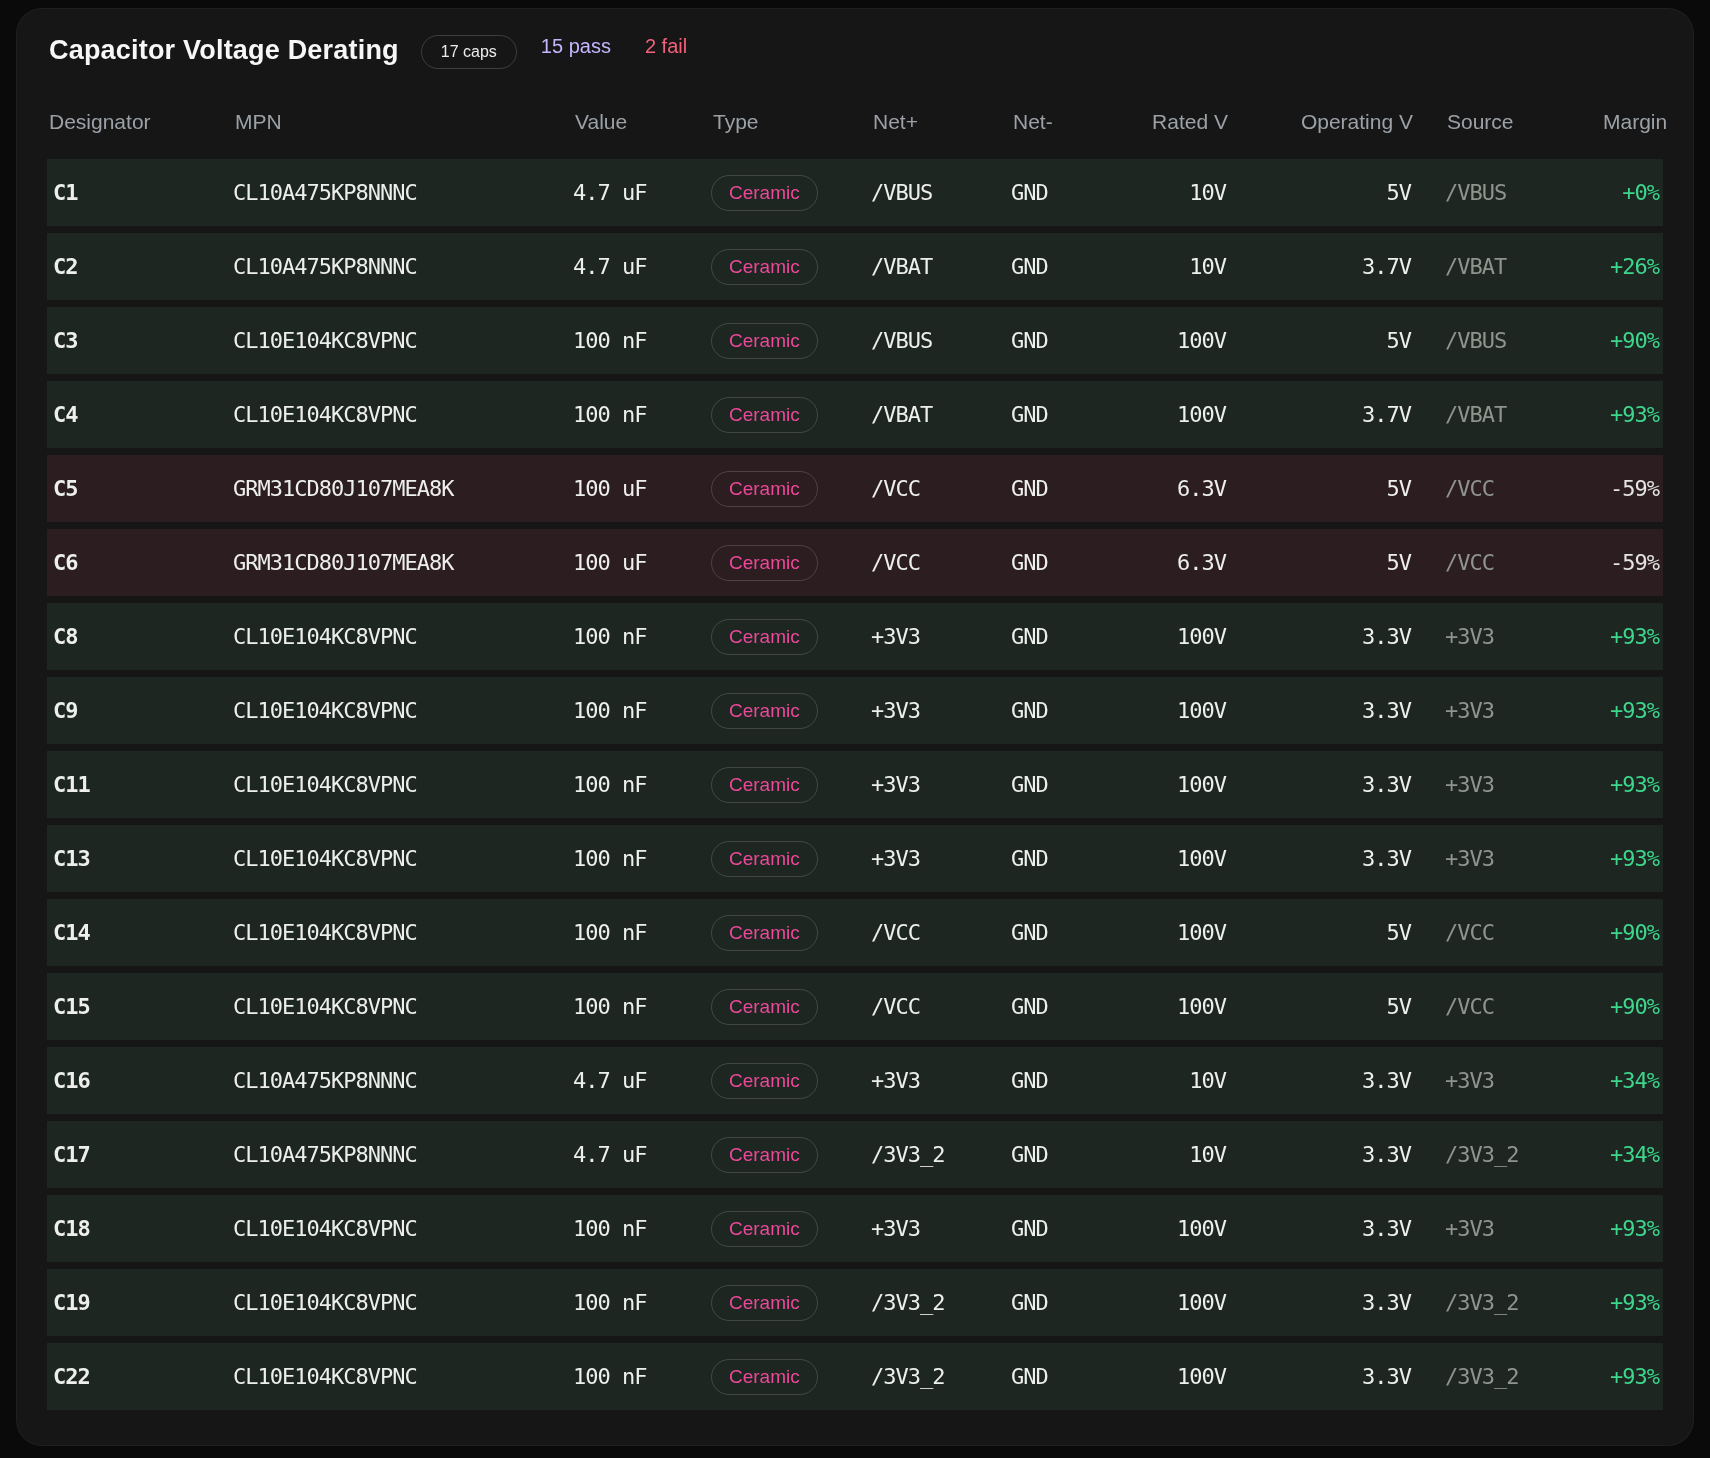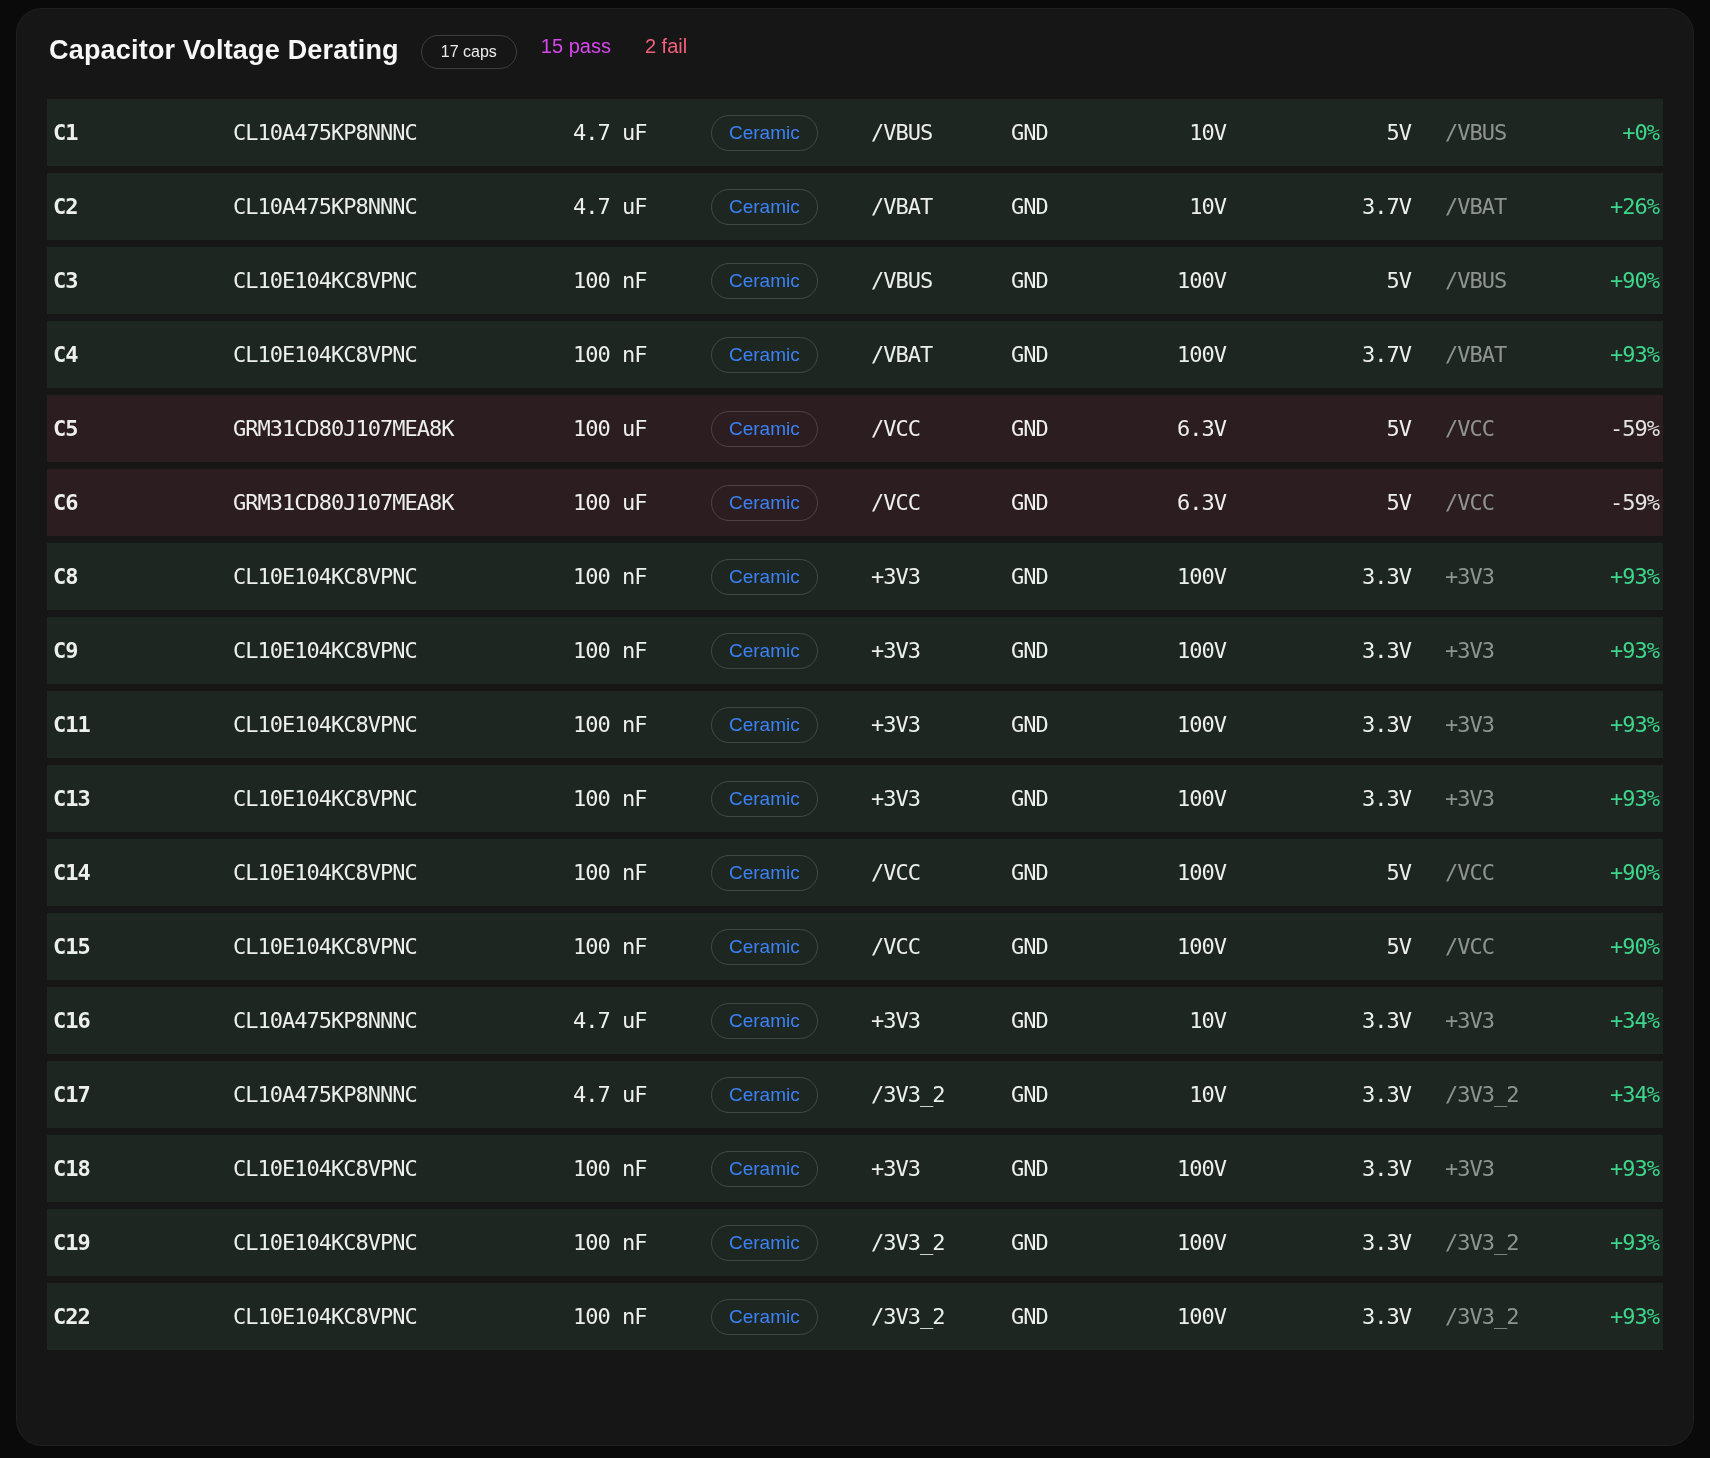--- a/index.html
+++ b/index.html
@@ -36,21 +36,21 @@
   .count-badge {
     display: inline-flex;
     align-items: center;
     padding: 7px 19px;
     border: 1.5px solid #3e3e3e;
     border-radius: 999px;
     font-size: 16px;
     color: #ececec;
     font-weight: 500;
   }
-  .pass-label { font-size: 20px; font-weight: 500; color: #d946ef; margin-left: 2px; }
+  .pass-label { font-size: 20px; font-weight: 500; color: #c4b5fd; margin-left: 2px; }
   .fail-label { font-size: 20px; font-weight: 500; color: #f2607a; margin-left: 12px; }
 
   
   .grid {
     display: grid;
     grid-template-columns: 186px 340px 138px 160px 140px 115px 100px 185px 190px 1fr;
     align-items: center;
     width: 100%;
   }
   .col-right { text-align: right; }
@@ -82,36 +82,48 @@
   .row.pass .cell-margin { color: #3dd68c; }
   .row.fail .cell-margin { color: #e5e5e5; }
   .type-badge {
     display: inline-flex;
     align-items: center;
     padding: 6px 17px;
     border: 1px solid rgba(255,255,255,0.16);
     border-radius: 999px;
     font-family: "Liberation Sans", sans-serif;
     font-size: 19px;
-    color: #3b82f6;
+    color: #ec4899;
     letter-spacing: 0;
   }
 </style>
 </head>
 <body>
 
 <div class="card">
 
   <div class="title-row">
     <div class="title">Capacitor Voltage Derating</div>
     <div class="count-badge">17 caps</div>
     <div class="pass-label">15 pass</div>
     <div class="fail-label">2 fail</div>
   </div>
 
+  <div class="grid head-row">
+    <div>Designator</div>
+    <div>MPN</div>
+    <div>Value</div>
+    <div>Type</div>
+    <div>Net+</div>
+    <div>Net-</div>
+    <div class="col-right">Rated V</div>
+    <div class="col-right">Operating V</div>
+    <div class="col-source">Source</div>
+    <div class="col-right">Margin</div>
+  </div>
 
   <div class="tbody">
     <div class="grid row pass">
       <div class="cell-designator">C1</div>
       <div class="cell-mpn">CL10A475KP8NNNC</div>
       <div class="cell-value">4.7 uF</div>
       <div class="cell-type">
         <span class="type-badge">Ceramic</span>
       </div>
       <div class="cell-netp">/VBUS</div>

